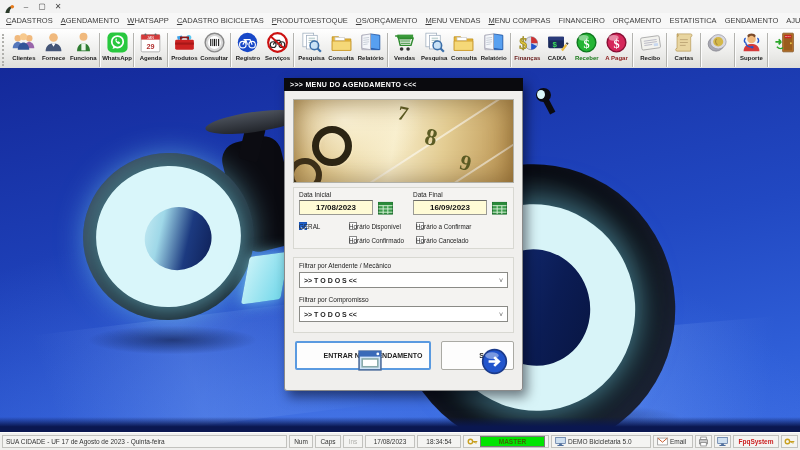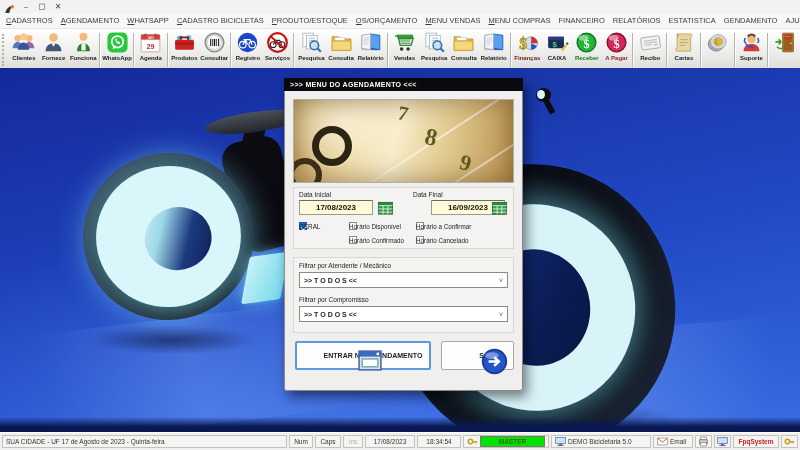--- a/index.html
+++ b/index.html
@@ -160,21 +160,21 @@
       <span class="mitem">
         <span><u>M</u>ENU VENDAS</span>
       </span>
       <span class="mitem">
         <span><u>M</u>ENU COMPRAS</span>
       </span>
       <span class="mitem">
         <span>FINANCEIRO</span>
       </span>
       <span class="mitem">
-        <span>RELATÓRIOS</span>
+        <span>ORÇAMENTO</span>
       </span>
       <span class="mitem">
         <span>ESTATISTICA</span>
       </span>
       <span class="mitem">
         <span>GENDAMENTO</span>
       </span>
       <span class="mitem">
         <span>AJUDA</span>
       </span>
@@ -497,21 +497,21 @@
         <span class="dlabel" style="left:14px;top:100px;">Data Inicial</span>
         <span class="dfield" style="left:14px;top:109px;width:74px;">17/08/2023</span>
         <span class="calbtn" style="left:93px;top:110px;">
             <svg viewBox="0 0 16 15">
               <rect x="0.5" y="1.5" width="15" height="12.5" fill="#3a9a4a" stroke="#1a6a2a"></rect>
               <rect x="0.5" y="1.5" width="15" height="3.5" fill="#2a8a3a"></rect>
               <path d="M0.5 5h15M0.5 8.5h15M0.5 12h15M5.5 5v9M10.5 5v9" stroke="#d8f0d8" stroke-width="1"></path>
             </svg>
           </span>
         <span class="dlabel" style="left:128px;top:100px;">Data Final</span>
-        <span class="dfield" style="left:128px;top:109px;width:74px;margin-left:18px;">16/09/2023</span>
+        <span class="dfield" style="left:128px;top:109px;width:74px;">16/09/2023</span>
         <span class="calbtn" style="left:207px;top:110px;">
             <svg viewBox="0 0 16 15">
               <rect x="0.5" y="1.5" width="15" height="12.5" fill="#3a9a4a" stroke="#1a6a2a"></rect>
               <rect x="0.5" y="1.5" width="15" height="3.5" fill="#2a8a3a"></rect>
               <path d="M0.5 5h15M0.5 8.5h15M0.5 12h15M5.5 5v9M10.5 5v9" stroke="#d8f0d8" stroke-width="1"></path>
             </svg>
           </span>
 
         <span class="cb" style="left:14px;top:131px;">
           <span class="cbbox on"></span>

